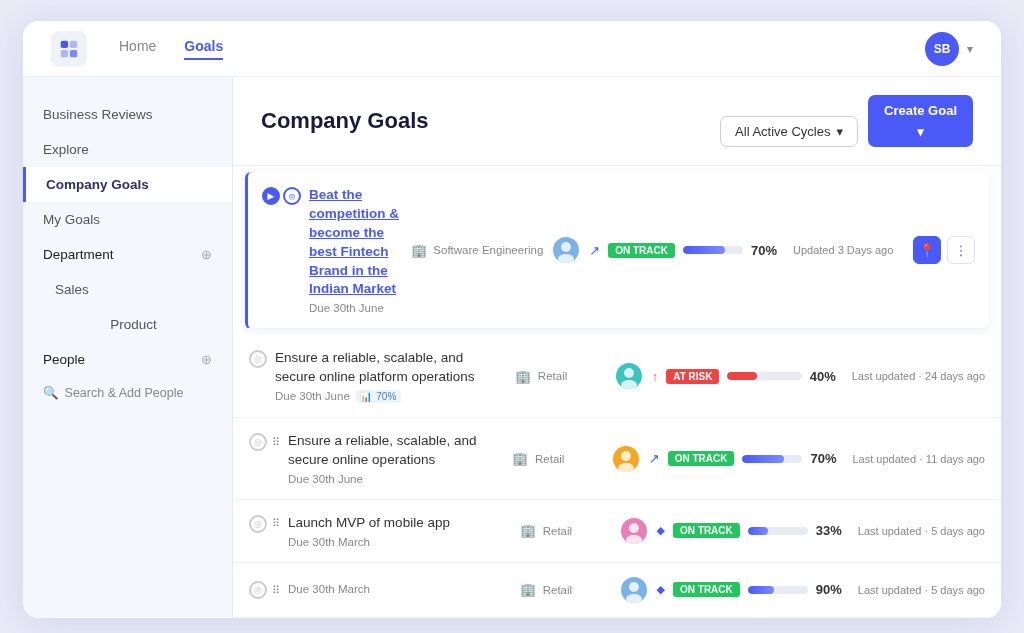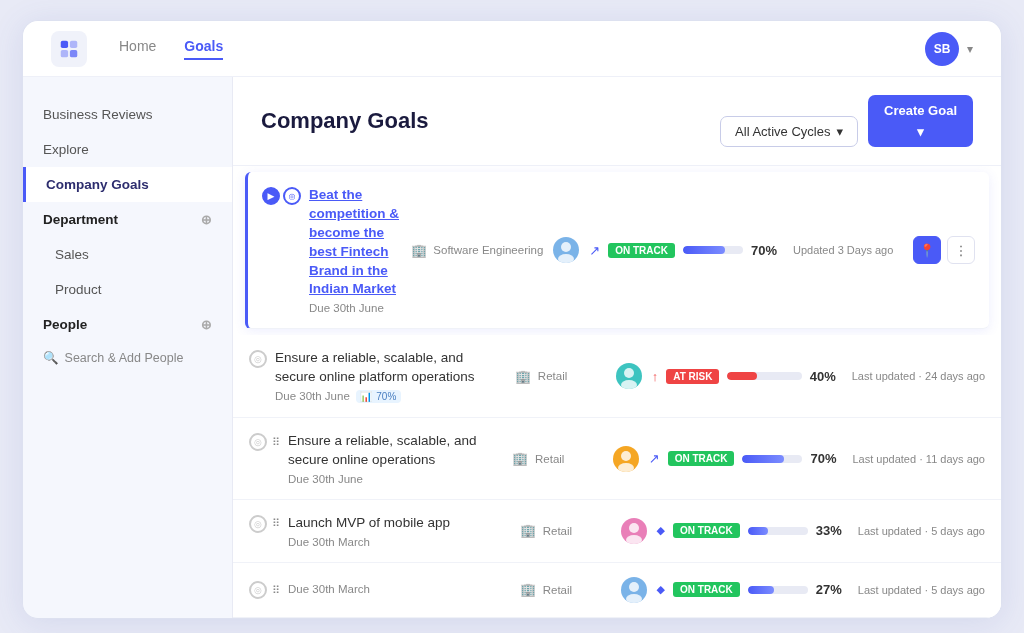--- a/index.html
+++ b/index.html
@@ -100,21 +100,21 @@
       display: flex;
       align-items: center;
       justify-content: space-between;
     }
     .sidebar-item.active {
       background: white;
       color: #2d2d6e;
       font-weight: 600;
       border-left: 3px solid #4a5af7;
     }
-    .sidebar-item.bold { font-weight: 700; color: #222; }
+    .sidebar-item.bold { font-weight: 400; color: #222; }
     .sidebar-search-icon {
       color: #aaa;
       font-size: 13px;
     }
     .search-add-people {
       padding: 8px 20px;
       font-size: 12.5px;
       color: #888;
       display: flex;
       align-items: center;
@@ -404,28 +404,31 @@
     <div class="sidebar">
       <div class="sidebar-item">
         <span>Business Reviews</span>
       </div>
       <div class="sidebar-item">
         <span>Explore</span>
       </div>
       <div class="sidebar-item active">
         <span>Company Goals</span>
       </div>
+      <div class="sidebar-item">
+        <span>My Goals</span>
+      </div>
       <div class="sidebar-item bold">
         <span>Department</span>
         <span class="sidebar-search-icon">⊕</span>
       </div>
       <div class="sidebar-item" style="padding-left:32px;">
         <span>Sales</span>
       </div>
-      <div class="sidebar-item" style="padding-left:32px;">
+      <div class="sidebar-item" style="padding-left:32px;justify-content:center;">
         <span>Product</span>
       </div>
       <div class="sidebar-item bold">
         <span>People</span>
         <span class="sidebar-search-icon">⊕</span>
       </div>
       <div class="search-add-people">
         <span>🔍</span>
         <span>Search &amp; Add People</span>
       </div>
@@ -614,21 +617,21 @@
                 <circle cx="13" cy="10" r="5" fill="white" opacity="0.8"></circle>
                 <ellipse cx="13" cy="22" rx="8" ry="5" fill="white" opacity="0.8"></ellipse>
               </svg>
           </div>
           <div class="goal-progress">
             <span class="trend-icon" style="color:#4a5af7; font-size:11px;">◆</span>
             <span class="status-pill status-on-track">ON TRACK</span>
             <div class="progress-bar-bg">
               <div class="progress-bar-fill" style="width:43%; background: linear-gradient(90deg, #4a5af7, #7b8cff);"></div>
             </div>
-            <span class="progress-pct">27%</span>
+            <span class="progress-pct">90%</span>
           </div>
           <div class="goal-updated">Last updated · 5 days ago</div>
         </div>
 
       </div>
     </div>
   </div>
 </div>
 
 </body></html>

